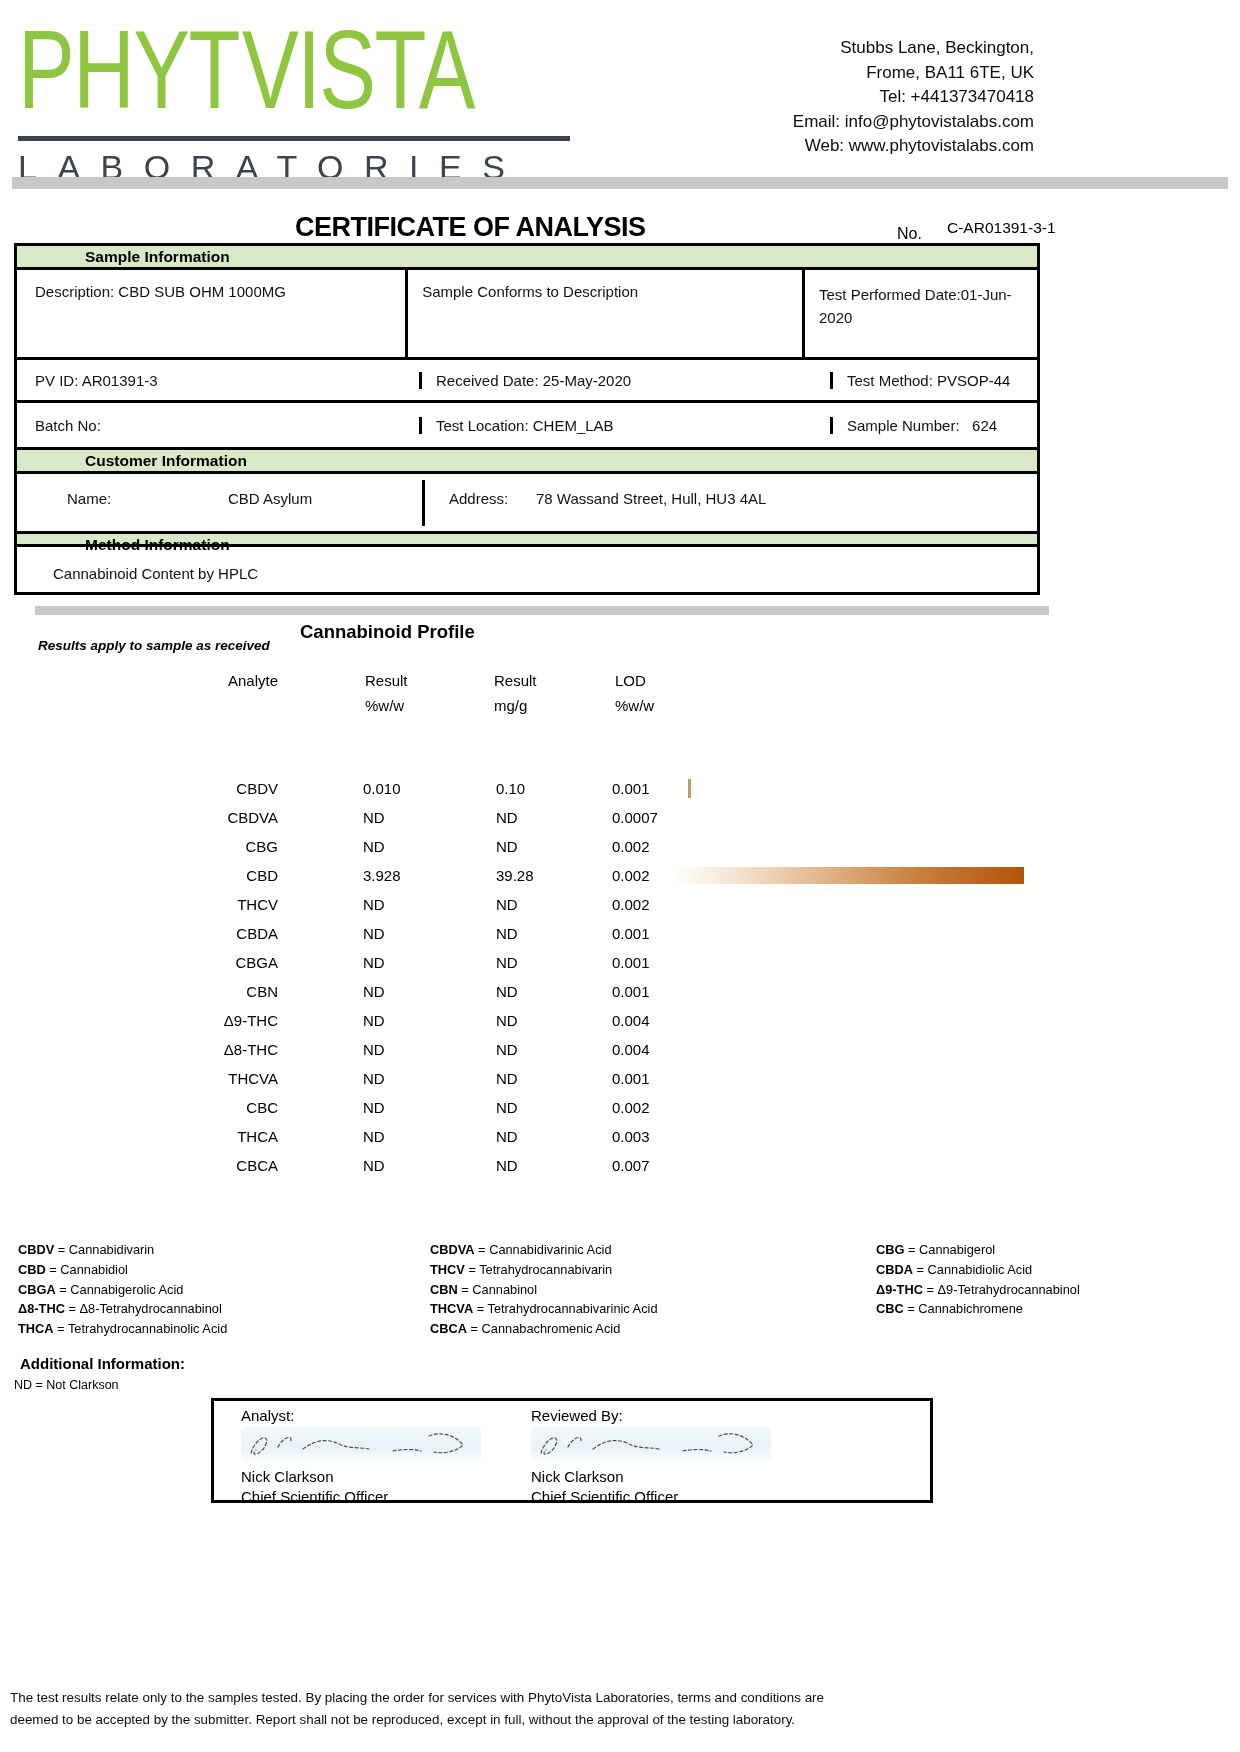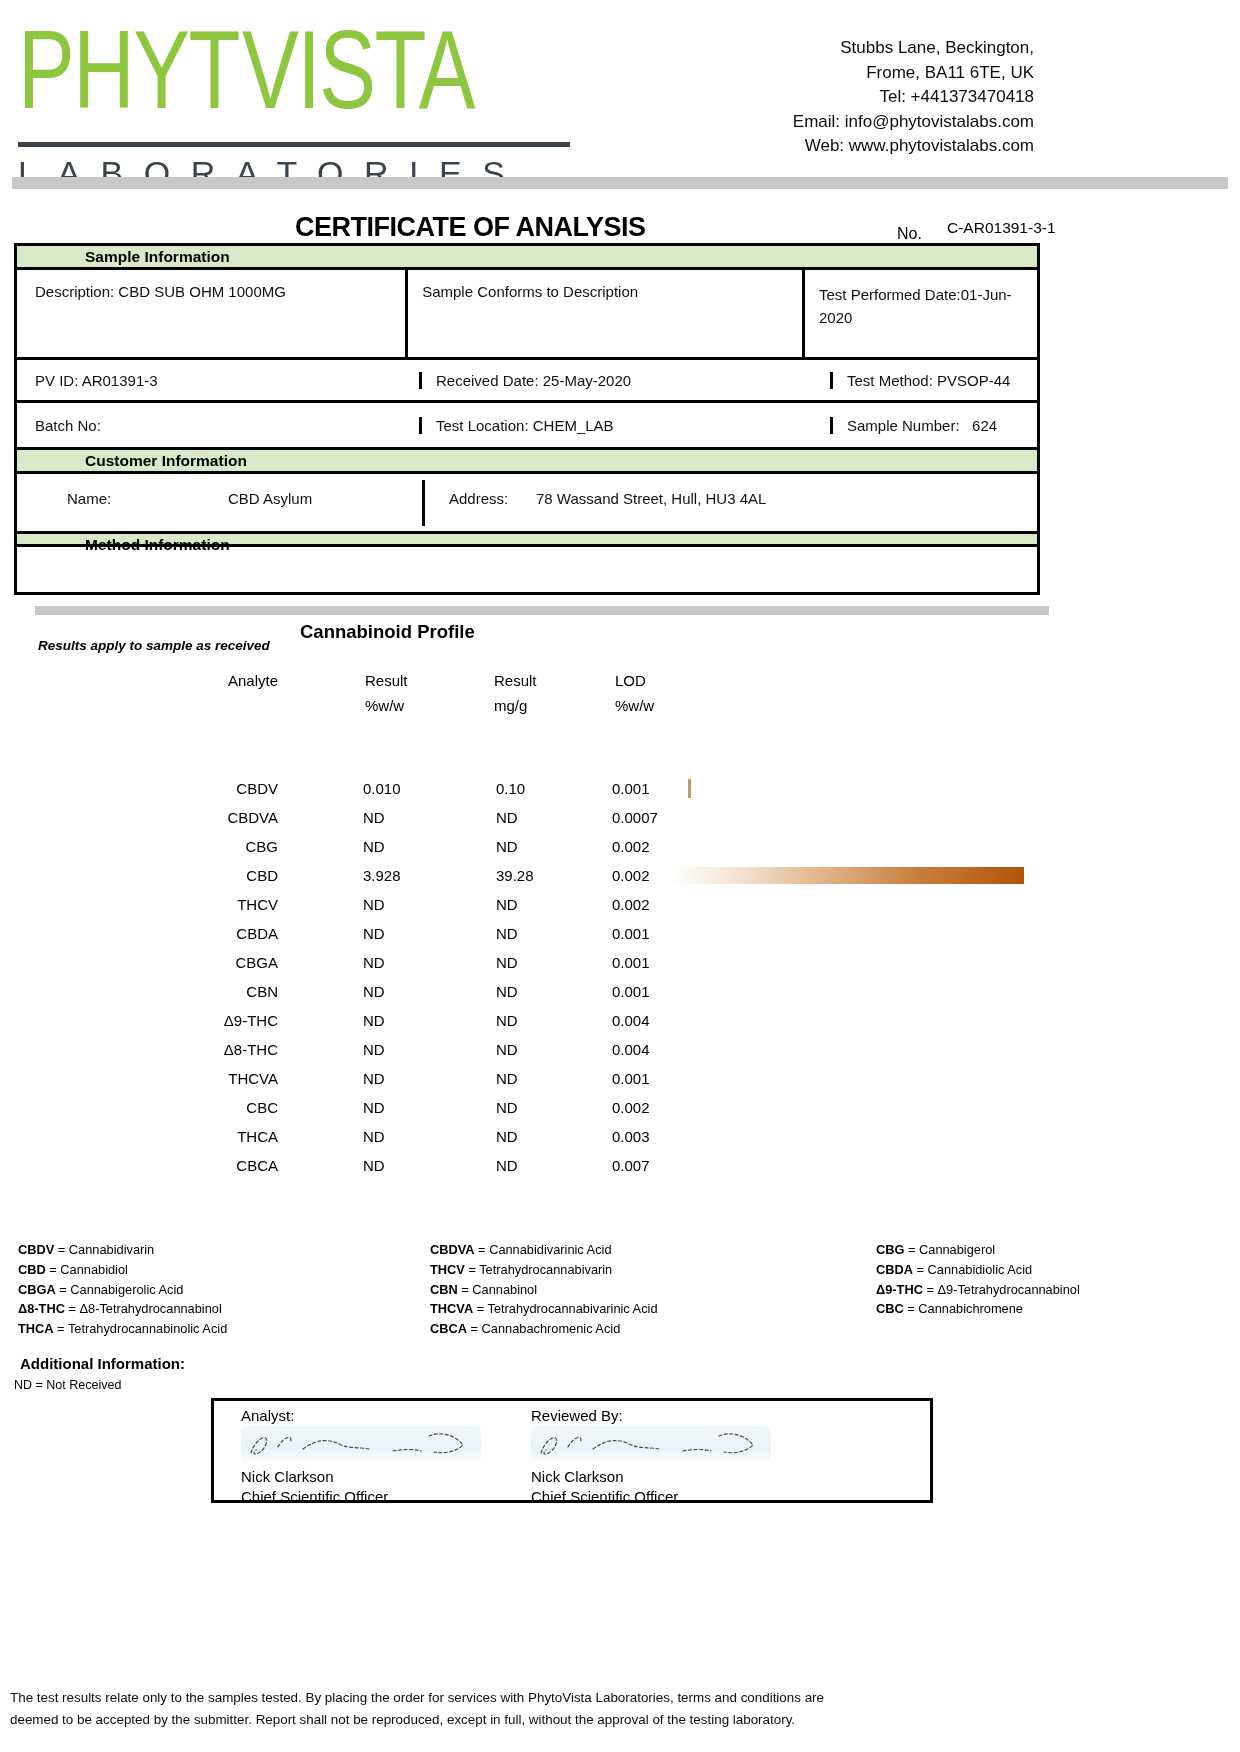--- a/index.html
+++ b/index.html
@@ -13,21 +13,21 @@
   *{margin:0;padding:0;box-sizing:border-box;}
   html,body{background:#fff;}
   body{font-family:"Liberation Sans",sans-serif;color:#111;}
   .page{position:relative;width:1240px;height:1752px;background:#fff;overflow:hidden;}
 
   
   .logo{position:absolute;left:18px;top:14px;width:552px;}
   .logo-row{display:flex;align-items:center;font-size:112px;line-height:1;font-weight:400;
             color:var(--brand-green);letter-spacing:-2px;transform:scaleX(0.76);transform-origin:left center;white-space:nowrap;}
   .logo-row svg{margin:0 2px;}
-  .logo-sub{margin-top:16px;border-top:5px solid var(--brand-dark);padding-top:7px;
+  .logo-sub{margin-top:10px;border-top:5px solid var(--brand-dark);padding-top:7px;
             font-size:34px;letter-spacing:20.5px;color:var(--brand-dark);font-weight:400;white-space:nowrap;overflow:hidden;width:552px;}
   .contact{position:absolute;right:206px;top:36px;text-align:right;font-size:17px;line-height:24.5px;color:#0c0c0c;}
 
   .gray-bar{position:absolute;background:var(--divider-gray);}
   .gb-top{left:12px;top:177px;width:1216px;height:12px;}
   .gb-mid{left:35px;top:606px;width:1014px;height:9px;}
 
   
   .coa-title{position:absolute;left:295px;top:212px;font-size:27px;font-weight:bold;letter-spacing:-0.5px;color:#000;}
   .no-label{position:absolute;left:897px;top:225px;font-size:16px;color:#000;}
@@ -159,20 +159,23 @@
     <div class="sec-bar bar2">Customer Information</div>
     <div class="irow cust-row">
       <span class="label name-label">Name:</span>
       <span class="label name-value">CBD Asylum</span>
       <span class="label addr-label">Address:</span>
       <span class="label addr-value">78 Wassand Street, Hull, HU3 4AL</span>
     </div>
     <div class="cust-divider"></div>
 
     <div class="sec-bar bar3">Method Information</div>
+    <div class="irow method-row">
+      <div class="cell c3">Cannabinoid Content by HPLC</div>
+    </div>
   </div>
 
   <div class="gray-bar gb-mid"></div>
 
   <div class="results-note">Results apply to sample as received</div>
   <div class="profile-title">Cannabinoid Profile</div>
 
   <div class="thead th-analyte">Analyte</div>
   <div class="thead th-pct">
     <div>Result</div>
@@ -291,21 +294,21 @@
       <div class="legend-line"><b>CBCA</b><span> = Cannabachromenic Acid</span></div>
     </div>
   <div class="legend-col lc2" id="legend-col-2">
       <div class="legend-line"><b>CBG</b><span> = Cannabigerol</span></div>
       <div class="legend-line"><b>CBDA</b><span> = Cannabidiolic Acid</span></div>
       <div class="legend-line"><b>Δ9-THC</b><span> = Δ9-Tetrahydrocannabinol</span></div>
       <div class="legend-line"><b>CBC</b><span> = Cannabichromene</span></div>
     </div>
 
   <div class="add-info-h">Additional Information:</div>
-  <div class="nd-note">ND = Not Received</div>
+  <div class="nd-note">ND = Not Clarkson</div>
 
   <div class="sig-box">
     <div class="sig-col sig-col-a">
       <span class="sig-label">Analyst:</span>
       <div class="sig-wrap">
         <svg width="240" height="38" viewBox="0 0 240 38">
           <path d="M10 27 C15 11 29 7 25 18 C21 29 8 31 15 24 M37 21 C43 10 53 8 49 17 M62 23 C74 14 86 12 98 18 C108 23 118 21 128 23 M152 25 C162 23 172 23 180 25 M188 10 C200 5 214 9 222 19 C215 26 202 28 193 26" fill="none" stroke="#4d4d4d" stroke-width="1.2" stroke-dasharray="3 2.5" stroke-linecap="round"></path>
         </svg>
       </div>
       <span class="sig-name">Nick Clarkson</span>

